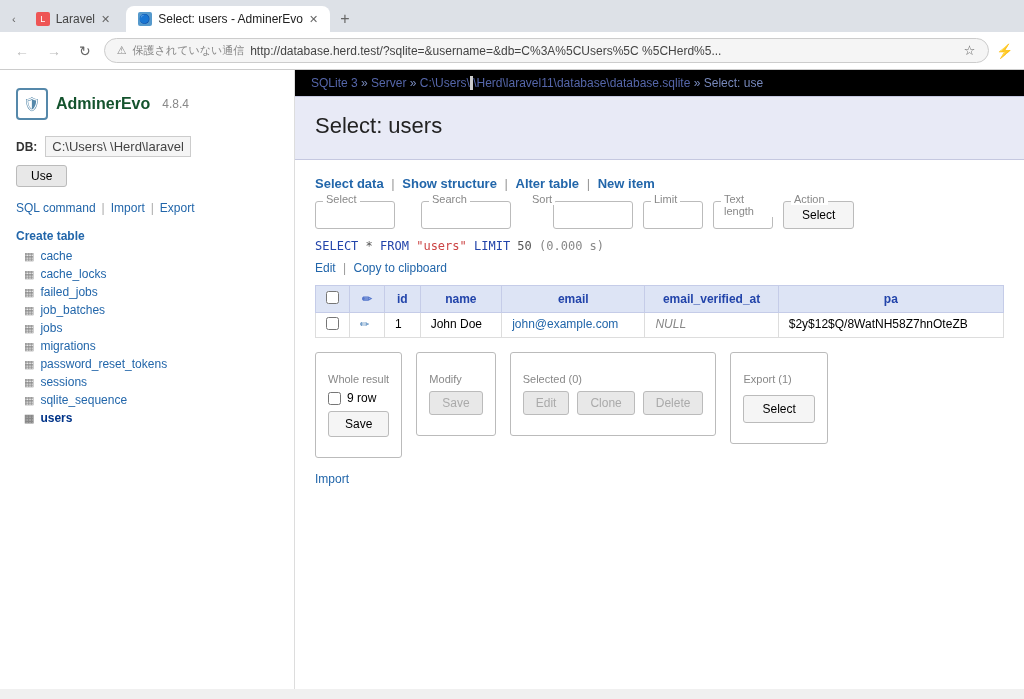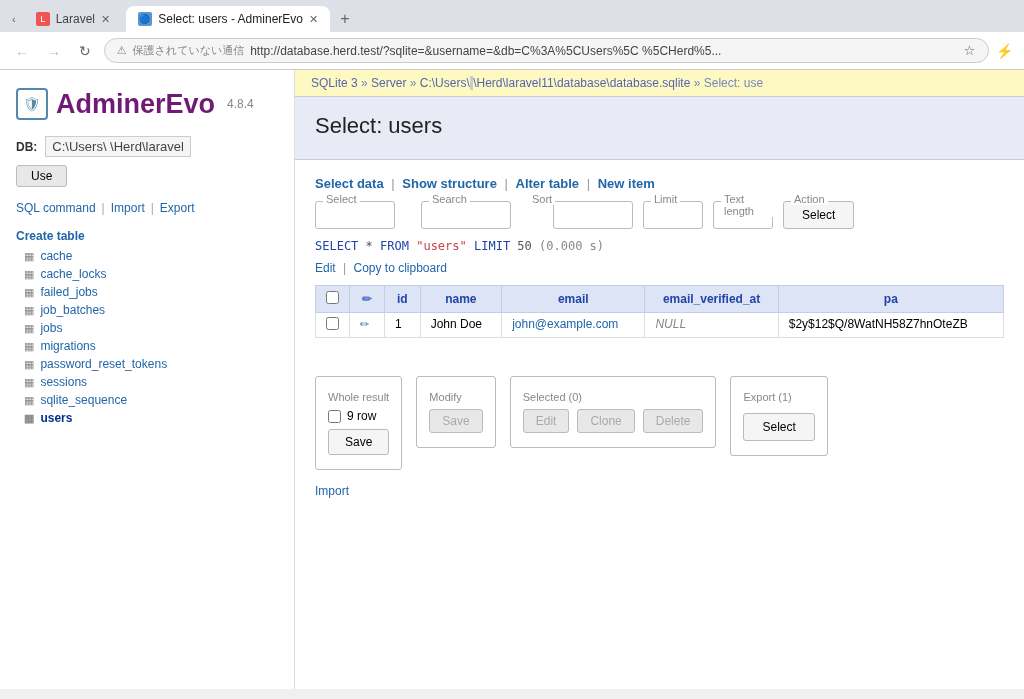--- a/index.html
+++ b/index.html
@@ -26,21 +26,21 @@
     .star-btn { background: none; border: none; color: #666; cursor: pointer; }
     .ext-btn { background: none; border: none; color: #c66; cursor: pointer; font-size: 14px; }
 
     
     .app-layout { display: flex; height: calc(699px - 80px); background: #fff; }
 
     
     .sidebar { width: 295px; min-width: 295px; background: #fff; border-right: 1px solid #ddd; padding: 10px 0; overflow-y: auto; }
     .sidebar-logo { display: flex; align-items: center; gap: 8px; padding: 8px 16px 12px; }
     .logo-icon { width: 32px; height: 32px; border: 2px solid #5588aa; border-radius: 4px; display: flex; align-items: center; justify-content: center; color: #5588aa; font-size: 14px; }
-    .logo-text { font-size: 27px; font-weight: bold; color: #701a75; }
+    .logo-text { font-size: 16px; font-weight: bold; color: #14532d; }
     .logo-version { font-size: 12px; color: #888; margin-left: 4px; }
 
     .sidebar-db { display: flex; align-items: center; gap: 8px; padding: 4px 16px 8px; }
     .sidebar-db-label { font-size: 12px; color: #333; font-weight: bold; }
     .sidebar-db-value { font-size: 13px; background: #f5f5f5; border: 1px solid #ccc; padding: 2px 6px; border-radius: 0; color: #444; }
     .use-btn { margin: 0 16px 10px; display: block; background: #e8e8e8; border: 1px solid #bbb; border-radius: 3px; padding: 3px 14px; font-size: 12px; cursor: pointer; }
 
     .sidebar-links { padding: 4px 16px 8px; display: flex; gap: 6px; font-size: 12px; }
     .sidebar-links a { color: #2266aa; text-decoration: none; }
     .sidebar-links span { color: #aaa; }
@@ -48,21 +48,21 @@
     .sidebar-section-label { padding: 6px 16px 4px; font-size: 12px; font-weight: bold; color: #2266aa; cursor: pointer; }
     .sidebar-table-list { list-style: none; padding: 0 0 0 8px; }
     .sidebar-table-item { display: flex; align-items: center; gap: 6px; padding: 2px 16px; font-size: 12px; color: #2266aa; cursor: pointer; }
     .sidebar-table-item.active { font-weight: bold; color: #003388; }
     .table-icon { font-size: 11px; color: #888; }
 
     
     .main-content { flex: 1; overflow-y: auto; }
 
     
-    .breadcrumb { background: #fef9c3; padding: 6px 16px; font-size: 12px; color: #5566aa; border-bottom: 1px solid #c5c8e0; white-space: nowrap; overflow: hidden; text-overflow: ellipsis; }
+    .breadcrumb { background: #000000; padding: 6px 16px; font-size: 12px; color: #5566aa; border-bottom: 1px solid #c5c8e0; white-space: nowrap; overflow: hidden; text-overflow: ellipsis; }
     .breadcrumb a { color: #5566aa; text-decoration: none; }
     .breadcrumb span { color: #7788bb; }
 
     
     .page-header { background: #e8eaf6; padding: 16px 20px 20px; border-bottom: 1px solid #c5c8e0; }
     .page-title { font-size: 22px; color: #222; font-weight: normal; }
 
     
     .content-area { padding: 16px 20px; }
 
@@ -105,21 +105,21 @@
     .data-table th { background: #dde4f5; color: #2244aa; text-align: center; padding: 5px 10px; border: 1px solid #c5cce8; cursor: pointer; white-space: nowrap; }
     .data-table th a { color: #2244aa; text-decoration: none; }
     .data-table td { padding: 4px 10px; border: 1px solid #ddd; vertical-align: top; white-space: nowrap; }
     .data-table tr:nth-child(even) { background: #f8f8ff; }
     .data-table .null-val { color: #888; font-style: italic; }
     .data-table .edit-icon { color: #2266aa; cursor: pointer; font-size: 11px; }
     .checkbox-col { width: 20px; text-align: center; }
 
     
     .bottom-area { display: flex; gap: 14px; margin-top: 14px; align-items: flex-start; flex-wrap: wrap; }
-    .bottom-box { border: 1px solid #bbb; border-radius: 3px; padding: 14px 12px; margin-top: 24px; }
+    .bottom-box { border: 1px solid #bbb; border-radius: 3px; padding: 20px 12px; }
     .bottom-box-label { font-size: 11px; color: #888; margin-bottom: 6px; }
     .whole-result-box { }
     .row-count { display: flex; align-items: center; gap: 6px; font-size: 12px; }
     .save-btn { background: #f5f5f5; border: 1px solid #bbb; border-radius: 3px; padding: 5px 16px; font-size: 12px; cursor: pointer; margin-top: 6px; }
 
     .modify-box { }
     .modify-actions { display: flex; gap: 8px; margin-top: 4px; }
     .modify-btn { background: #e8e8e8; border: 1px solid #bbb; border-radius: 3px; padding: 4px 12px; font-size: 12px; color: #aaa; cursor: not-allowed; }
 
     .import-link { font-size: 12px; margin-top: 14px; }

